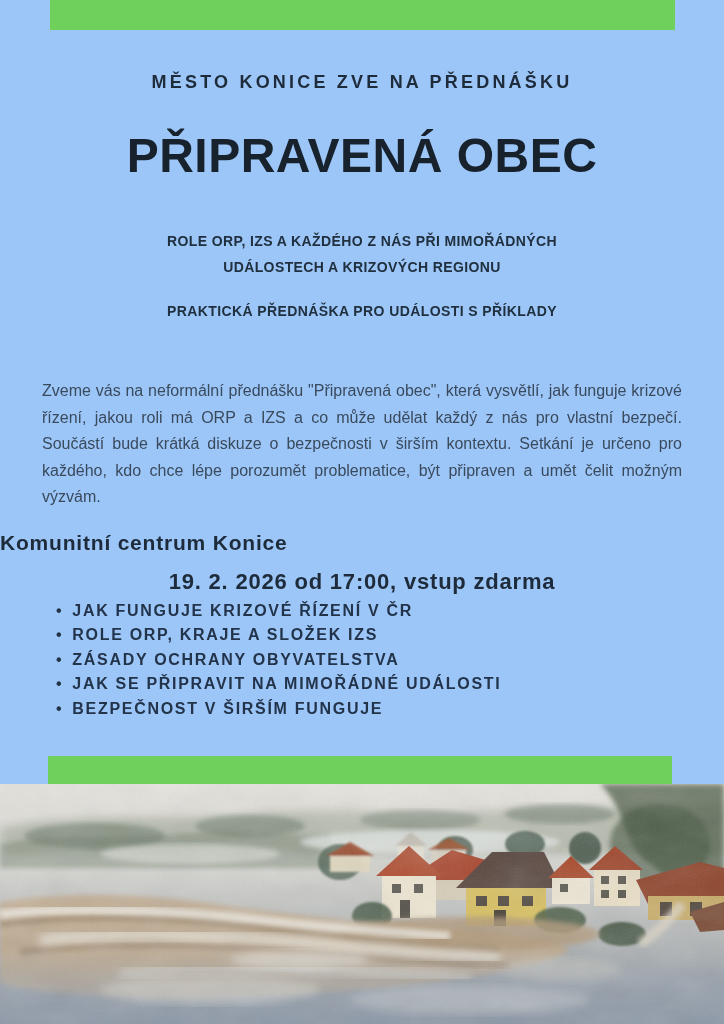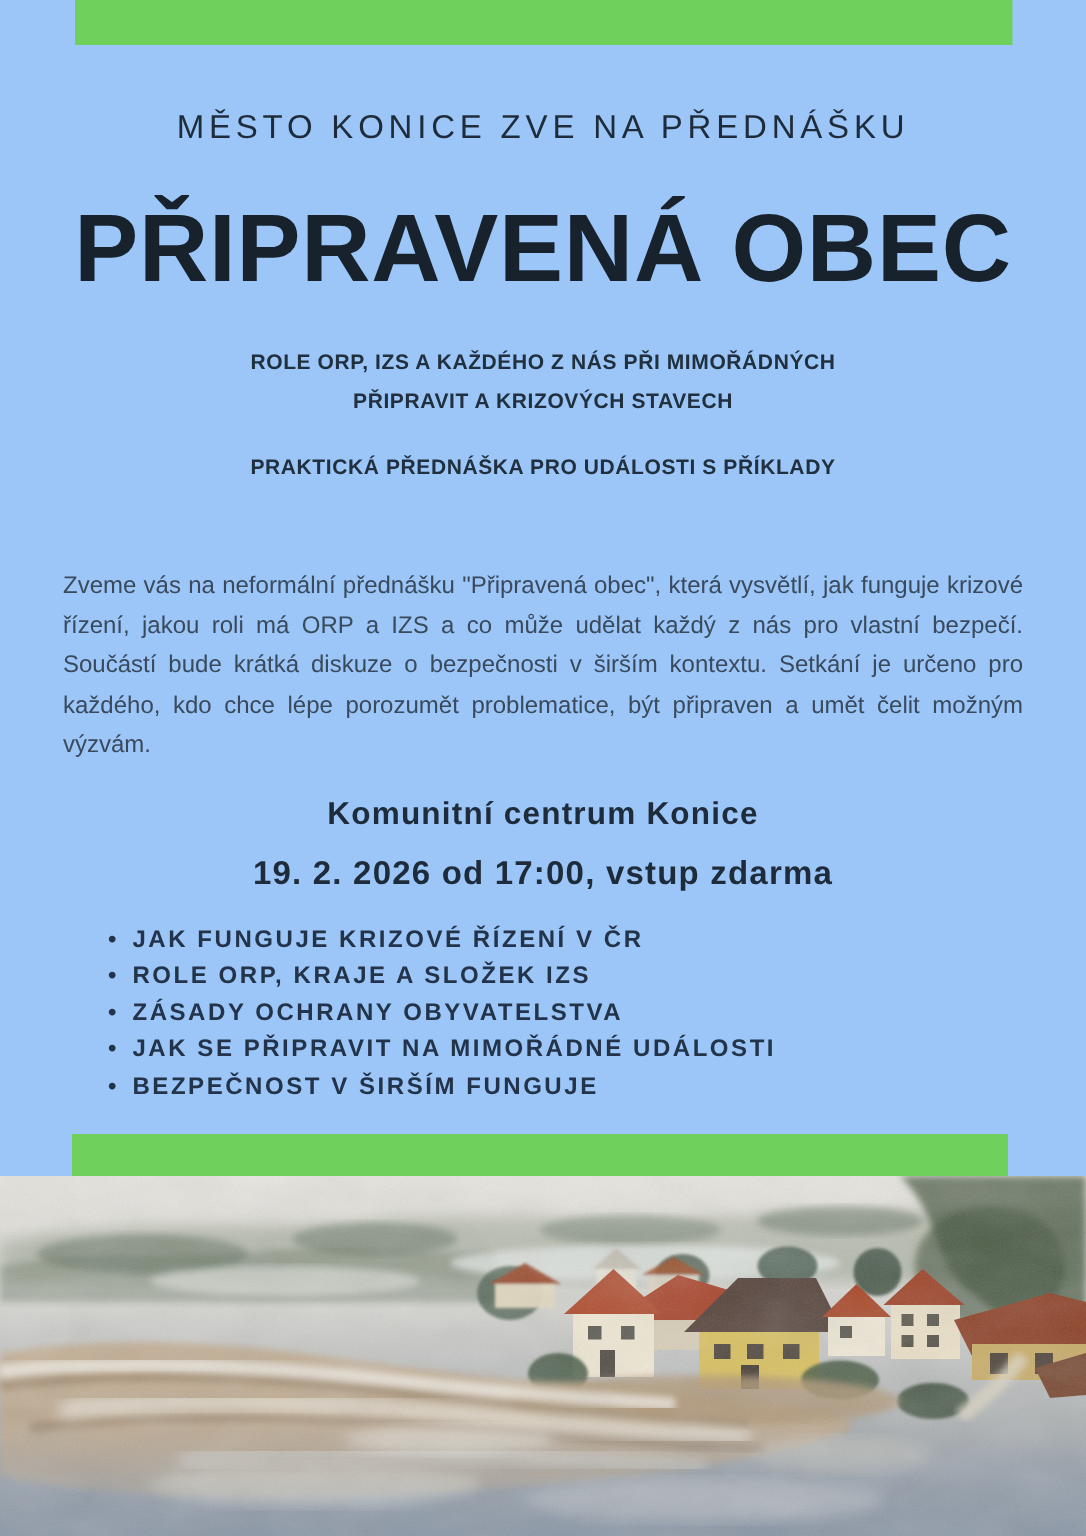--- a/index.html
+++ b/index.html
@@ -10,54 +10,54 @@
     overflow:hidden;
     font-family:"Liberation Sans",sans-serif;
     color:#1e2b3a;
   }
   .accent-bar{position:absolute;background:#6fd05c;}
   .bar-top{left:50px;top:0;width:625px;height:30px;}
   .bar-bottom{left:48px;top:756px;width:624px;height:28px;}
 
   .eyebrow{
     position:absolute;left:0;top:72px;width:100%;
-    text-align:center;font-size:22px;font-weight:normal;
+    text-align:center;font-size:18px;font-weight:bold;
     letter-spacing:3.2px;color:#1e2b3a;
   }
   .title{
     position:absolute;left:0;top:128px;width:100%;
-    text-align:center;font-size:64px;font-weight:bold;
+    text-align:center;font-size:48px;font-weight:bold;
     letter-spacing:0.5px;color:#18222d;margin:0;
   }
   .subtitle{
     position:absolute;left:30px;width:664px;
     text-align:center;font-size:14px;font-weight:bold;
     line-height:26px;letter-spacing:0.4px;color:#20303f;
   }
   .subtitle-1{top:228px;}
   .subtitle-2{top:298px;}
 
   .body-text{
     position:absolute;left:42px;top:362px;width:640px;
     font-size:16px;line-height:26.6px;color:#3a4a5d;
     text-align:justify;
   }
   .venue{
     position:absolute;left:0;top:531px;width:100%;
-    text-align:center;font-size:21px;font-weight:bold;
+    text-align:left;font-size:21px;font-weight:bold;
     letter-spacing:0.8px;color:#1e2b3a;
   }
   .datetime{
     position:absolute;left:0;top:569px;width:100%;
     text-align:center;font-size:22px;font-weight:bold;
     letter-spacing:0.8px;color:#1e2b3a;
   }
   .topics{
     position:absolute;left:56px;top:599px;width:620px;
-    margin:16px;padding:0;list-style:none;
+    margin:0;padding:0;list-style:none;
     font-size:16px;font-weight:bold;letter-spacing:1.7px;
     line-height:24.4px;color:#22334a;
   }
   .topics li::before{content:"\2022";margin-right:9px;}
 
   .scene{
     position:absolute;left:0;top:784px;width:724px;height:240px;
   }
   .scene svg{display:block;}
 </style>
@@ -67,21 +67,21 @@
 <div class="poster">
 
   <div class="accent-bar bar-top"></div>
 
   <div class="eyebrow">MĚSTO KONICE ZVE NA PŘEDNÁŠKU</div>
 
   <h1 class="title">PŘIPRAVENÁ OBEC</h1>
 
   <div class="subtitle subtitle-1">
     <div>ROLE ORP, IZS A KAŽDÉHO Z NÁS PŘI MIMOŘÁDNÝCH</div>
-    <div>PŘIPRAVIT A KRIZOVÝCH STAVECH</div>
+    <div>UDÁLOSTECH A KRIZOVÝCH REGIONU</div>
   </div>
 
   <div class="subtitle subtitle-2">
     <div>PRAKTICKÁ PŘEDNÁŠKA PRO UDÁLOSTI S PŘÍKLADY</div>
   </div>
 
   <p class="body-text">Zveme vás na neformální přednášku "Připravená obec", která vysvětlí, jak funguje krizové řízení, jakou roli má ORP a IZS a co může udělat každý z nás pro vlastní bezpečí. Součástí bude krátká diskuze o bezpečnosti v širším kontextu. Setkání je určeno pro každého, kdo chce lépe porozumět problematice, být připraven a umět čelit možným výzvám.</p>
 
   <div class="venue">Komunitní centrum Konice</div>
   <div class="datetime">19. 2. 2026 od 17:00, vstup zdarma</div>

